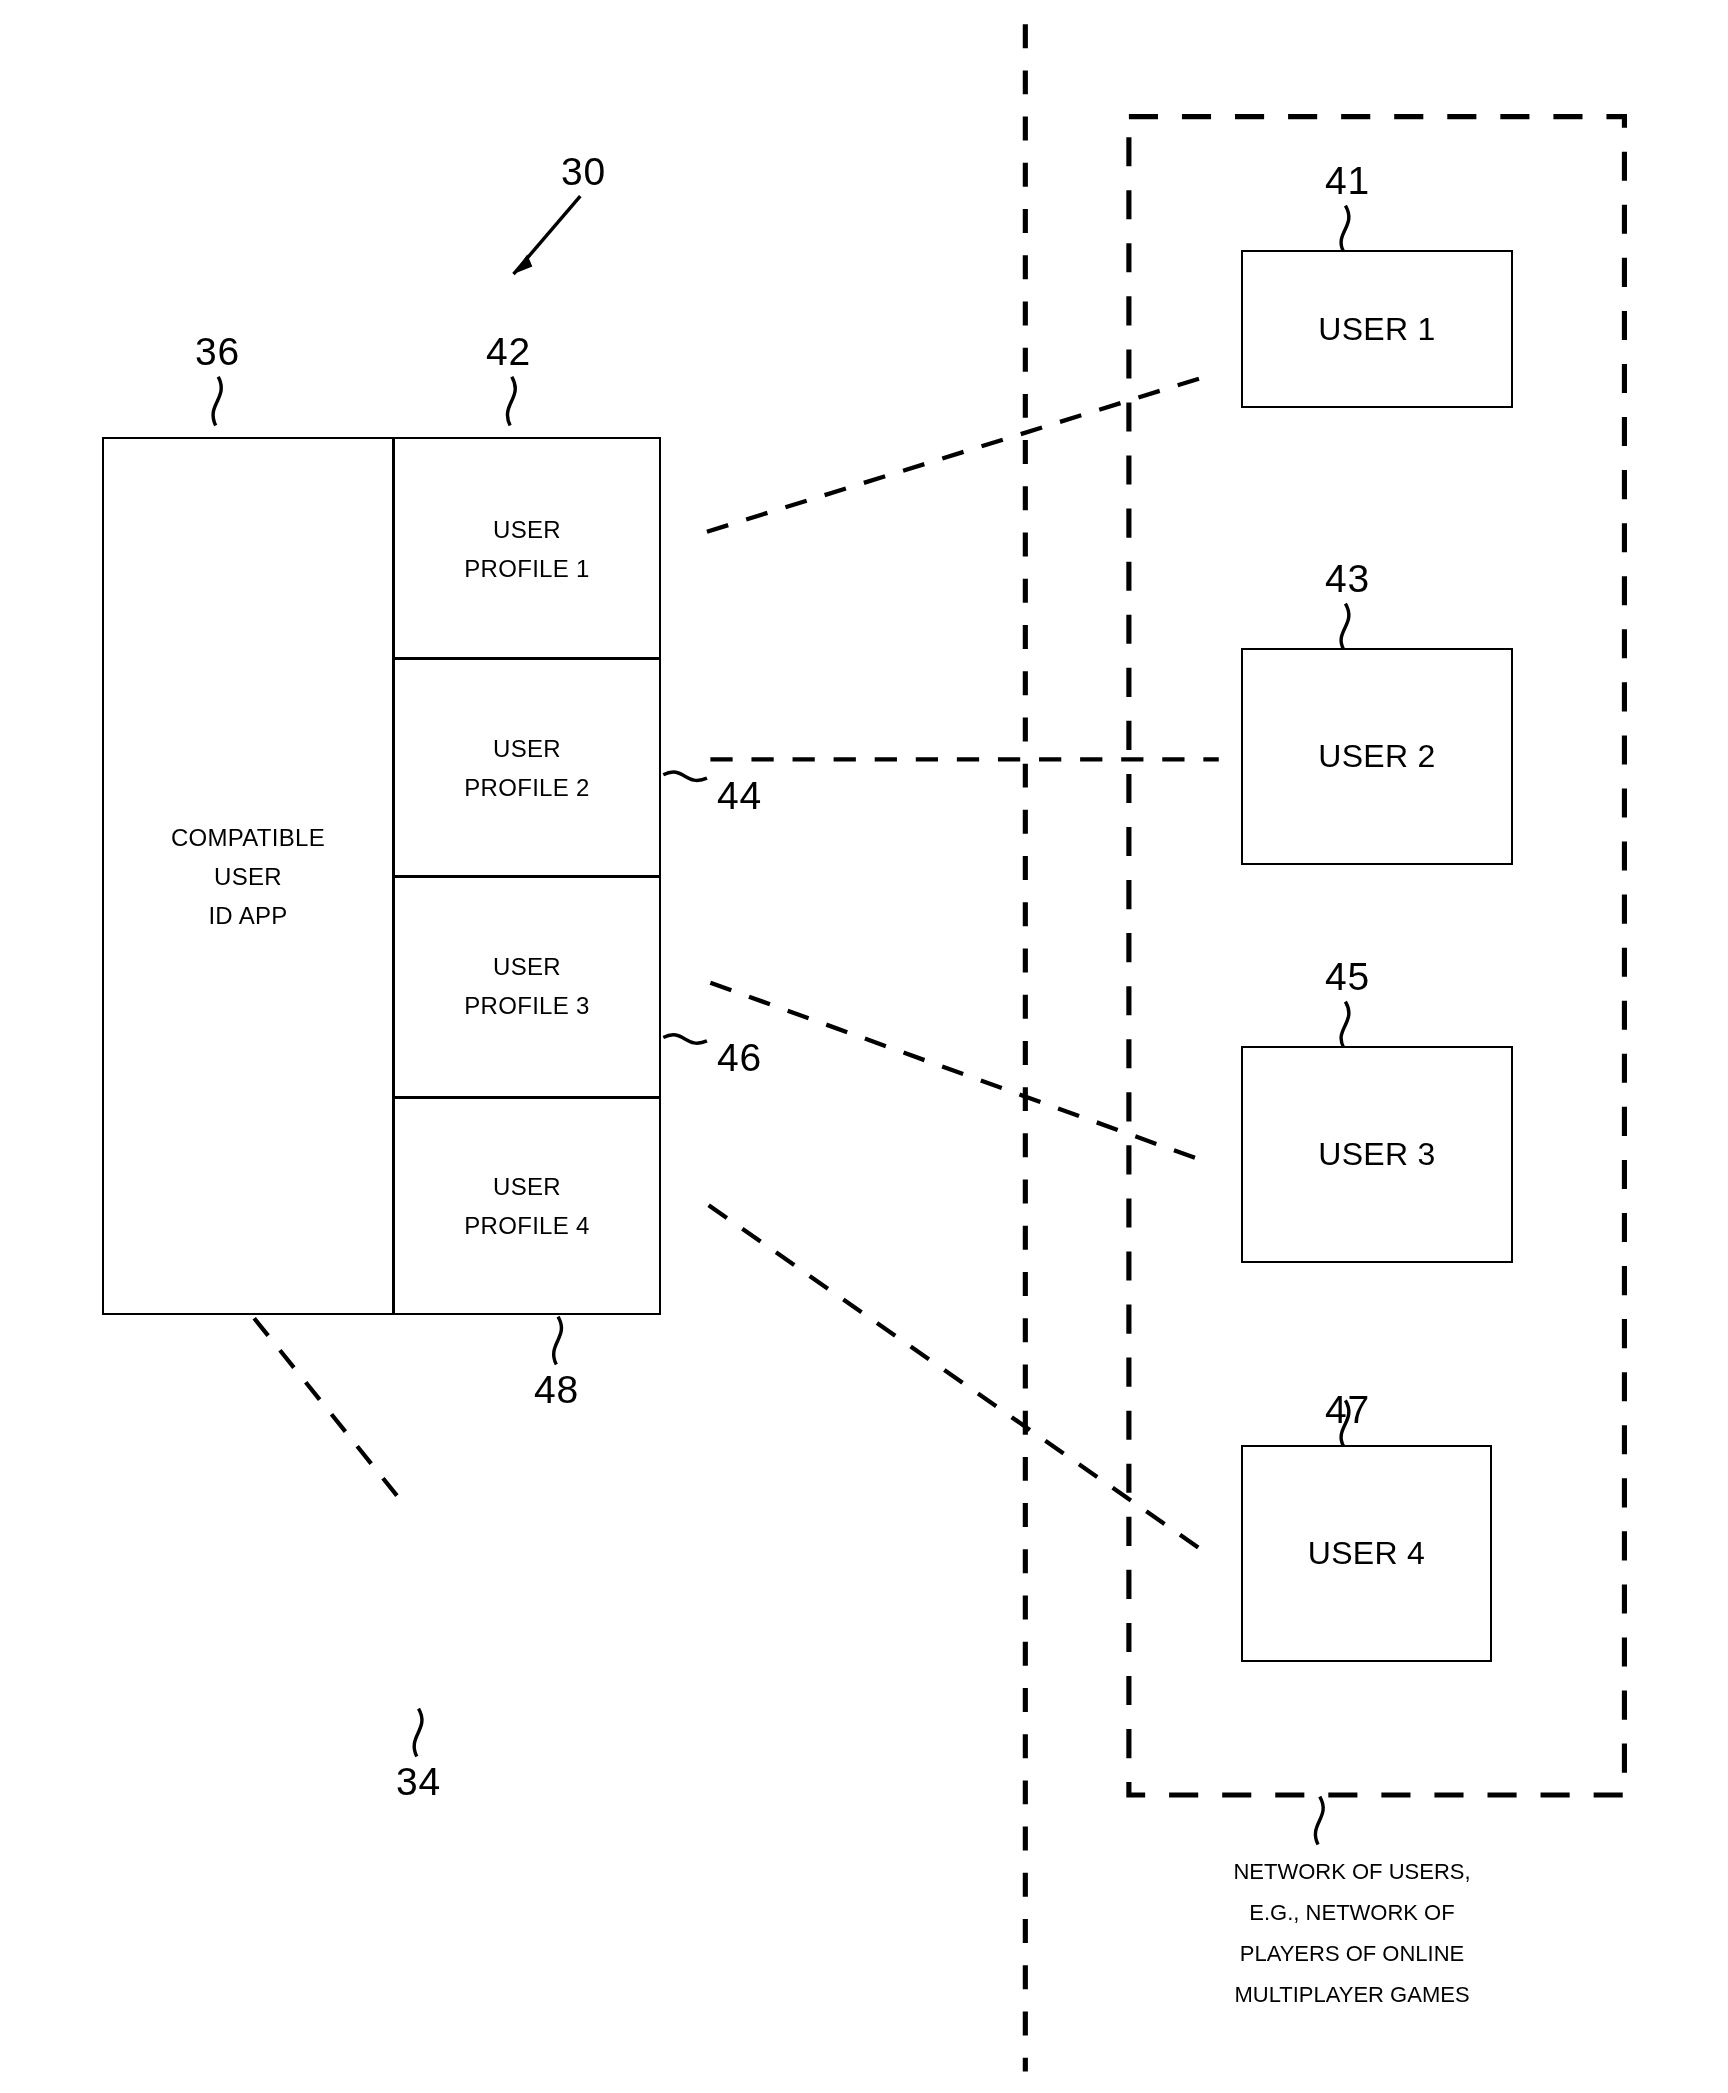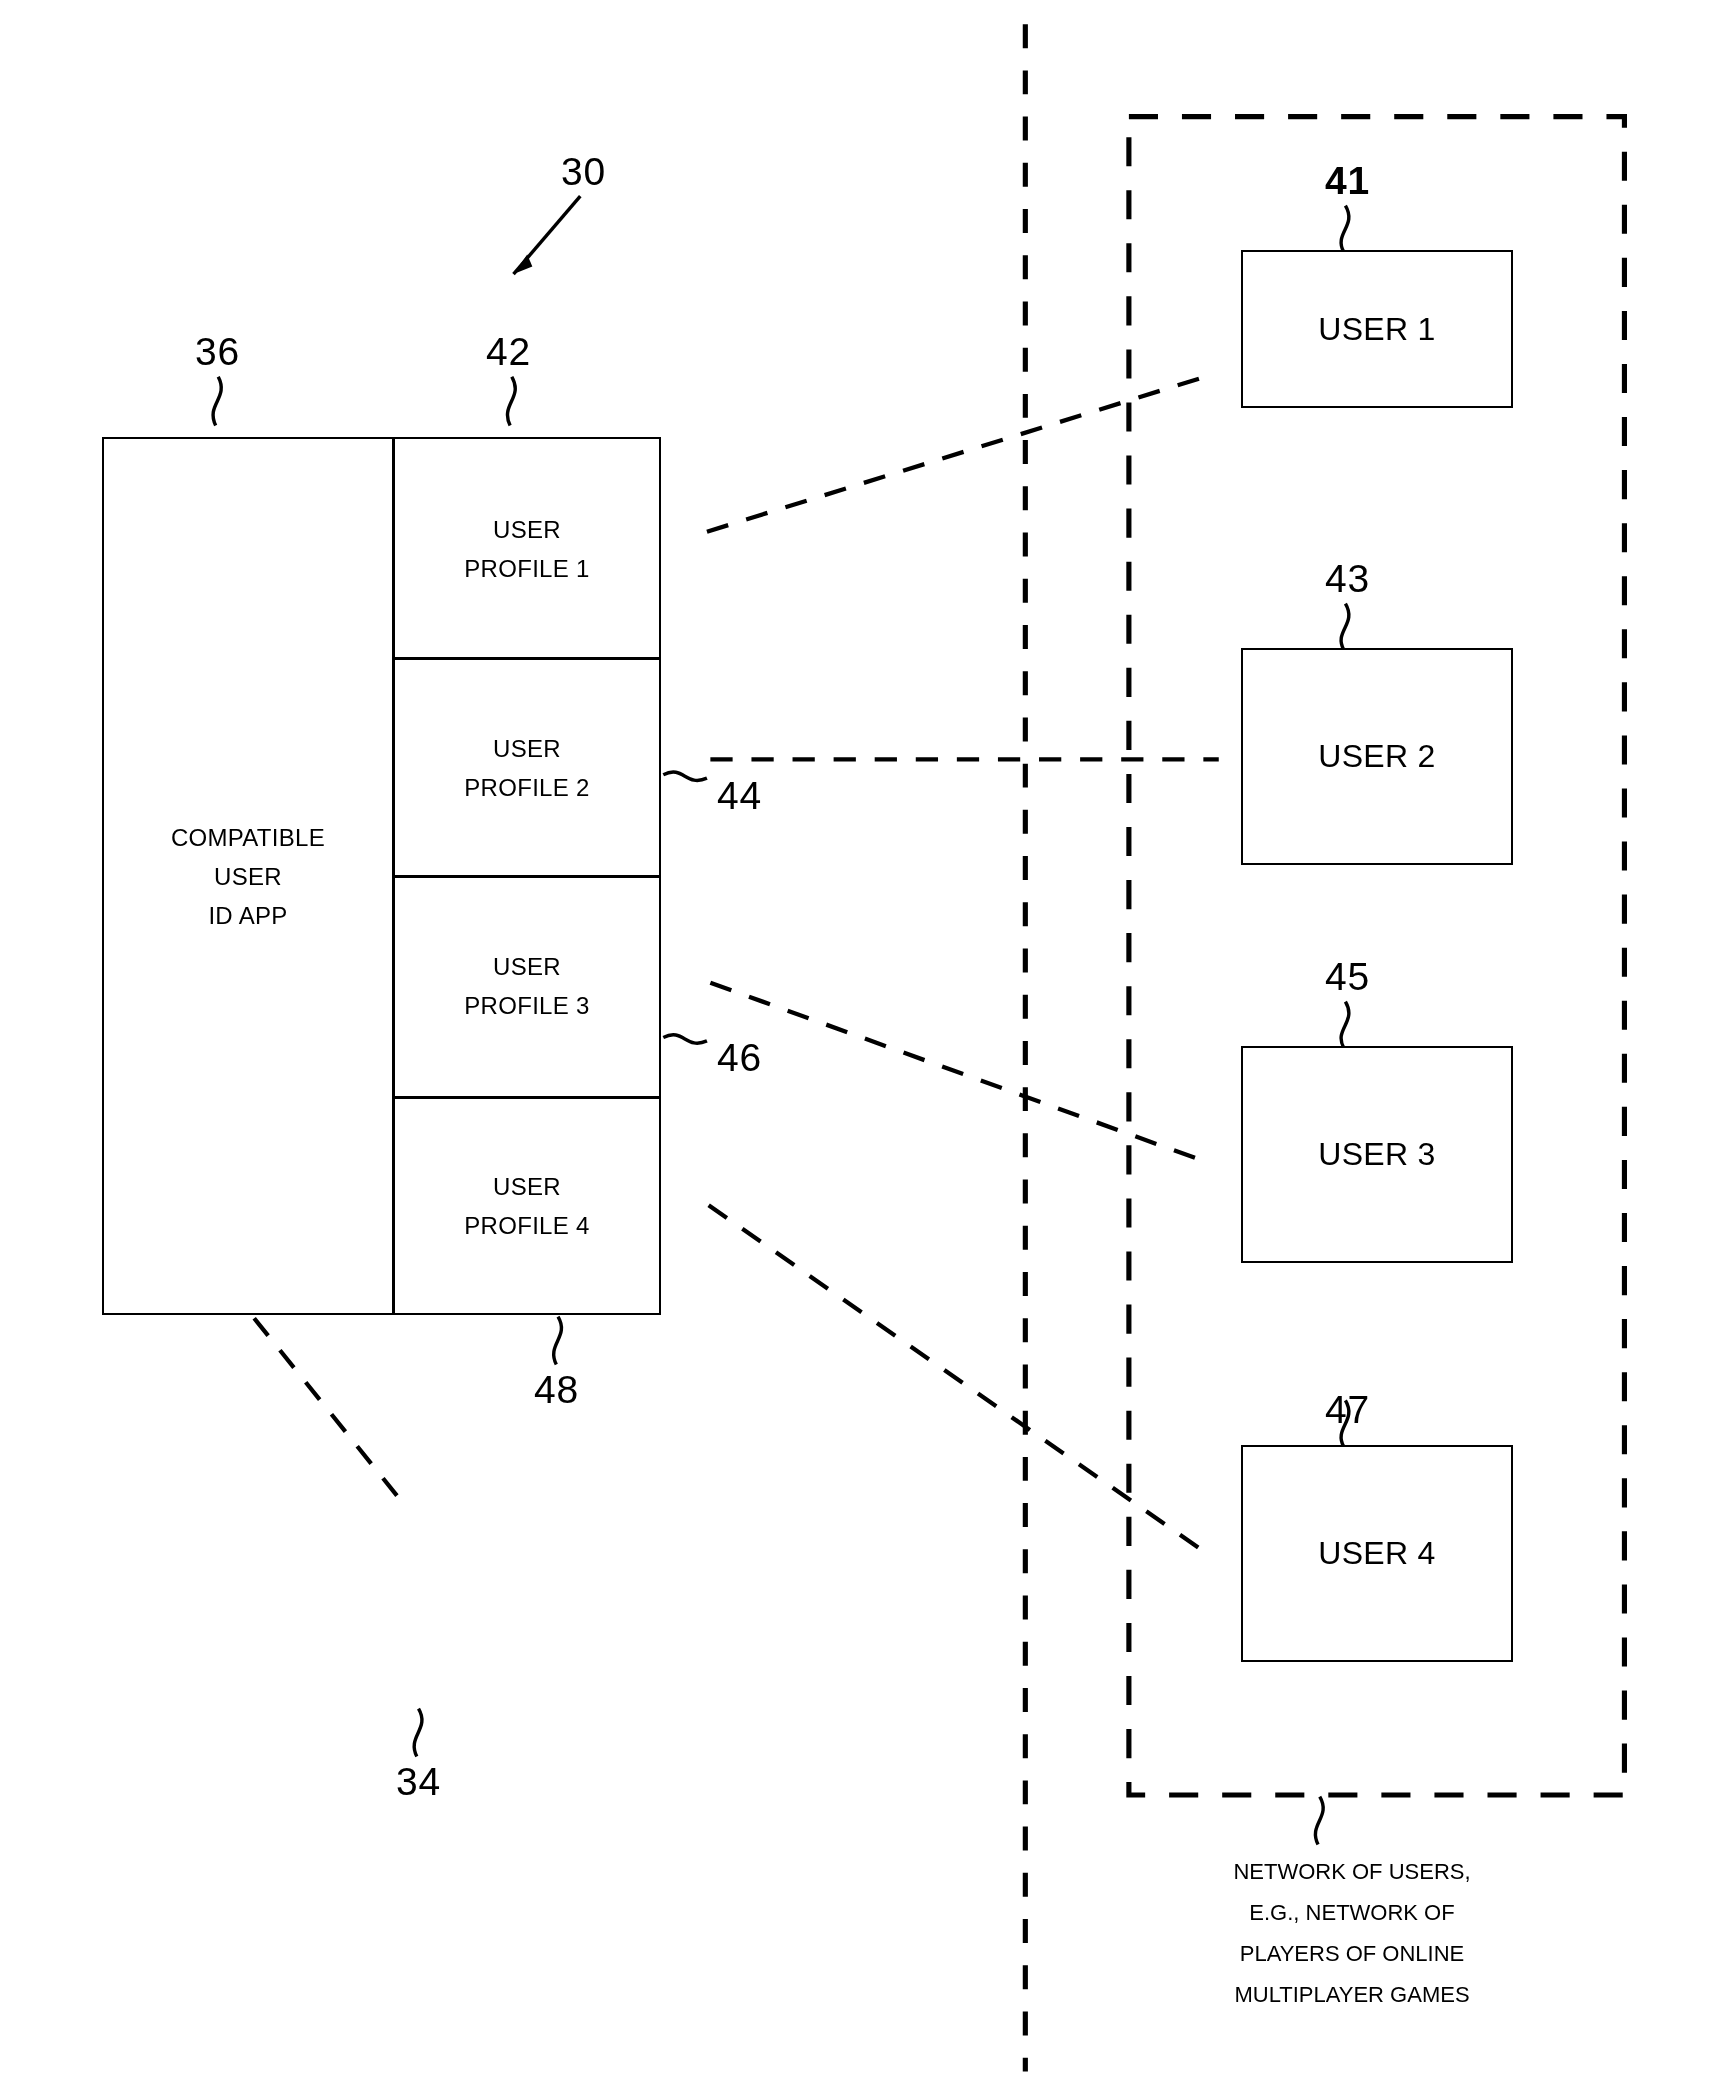--- a/index.html
+++ b/index.html
@@ -167,39 +167,39 @@
   </div>
 
   <div class="box" style="left:1241px; top:648px; width:272px; height:217px;">
     <span class="usertext">USER 2</span>
   </div>
 
   <div class="box" style="left:1241px; top:1046px; width:272px; height:217px;">
     <span class="usertext">USER 3</span>
   </div>
 
-  <div class="box" style="left:1241px; top:1445px; width:272px; height:217px;">
+  <div class="box" style="left:1241px; top:1445px; width:251px; height:217px;">
     <span class="usertext">USER 4</span>
   </div>
 
   <div class="refnum" style="left:561px; top:152px;">30</div>
 
   <div class="refnum" style="left:195px; top:332px;">36</div>
 
   <div class="refnum" style="left:486px; top:332px;">42</div>
 
   <div class="refnum" style="left:717px; top:776px;">44</div>
 
   <div class="refnum" style="left:717px; top:1038px;">46</div>
 
   <div class="refnum" style="left:534px; top:1370px;">48</div>
 
   <div class="refnum" style="left:396px; top:1762px;">34</div>
 
-  <div class="refnum" style="left:1325px; top:161px;font-weight:bold;">41</div>
+  <div class="refnum" style="left:1325px; top:161px;">41</div>
 
   <div class="refnum" style="left:1325px; top:559px;">43</div>
 
   <div class="refnum" style="left:1325px; top:957px;">45</div>
 
   <div class="refnum" style="left:1325px; top:1356px;margin-top:34px;">47</div>
 
   <div class="caption" style="left:1061px; top:1851px; width:582px;">NETWORK OF USERS,
 E.G., NETWORK OF
 PLAYERS OF ONLINE

